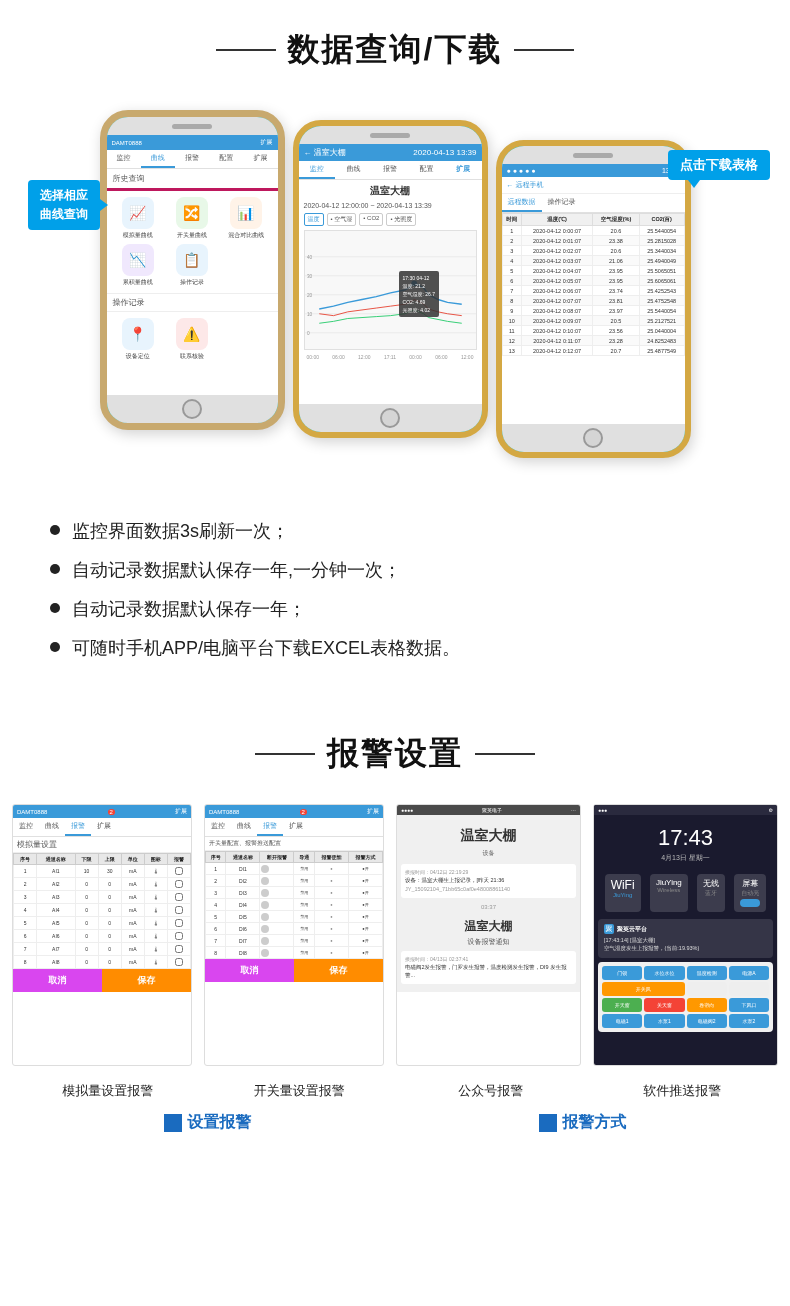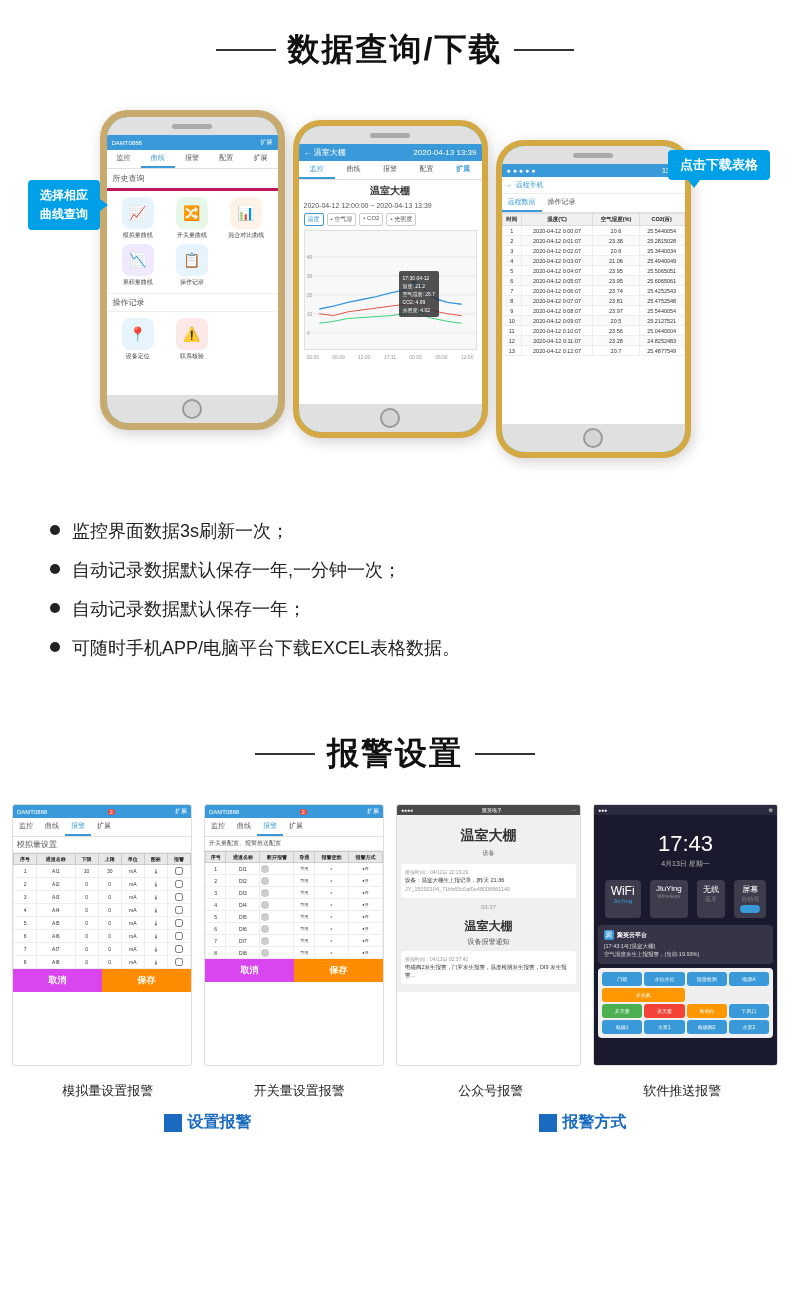--- a/index.html
+++ b/index.html
@@ -368,21 +368,21 @@
     
     .push-screen {
       background: #1a1a2e;
       font-size: 6px;
       min-height: 260px;
     }
     .push-time {
       text-align: center;
       color: #fff;
       font-size: 22px;
-      padding: 16px 0 2px;
+      padding: 10px 0 2px;
     }
     .push-date {
       text-align: center;
       color: #bbb;
       font-size: 7px;
       margin-bottom: 8px;
     }
     .push-notification {
       background: rgba(255,255,255,0.12);
       border-radius: 4px;

